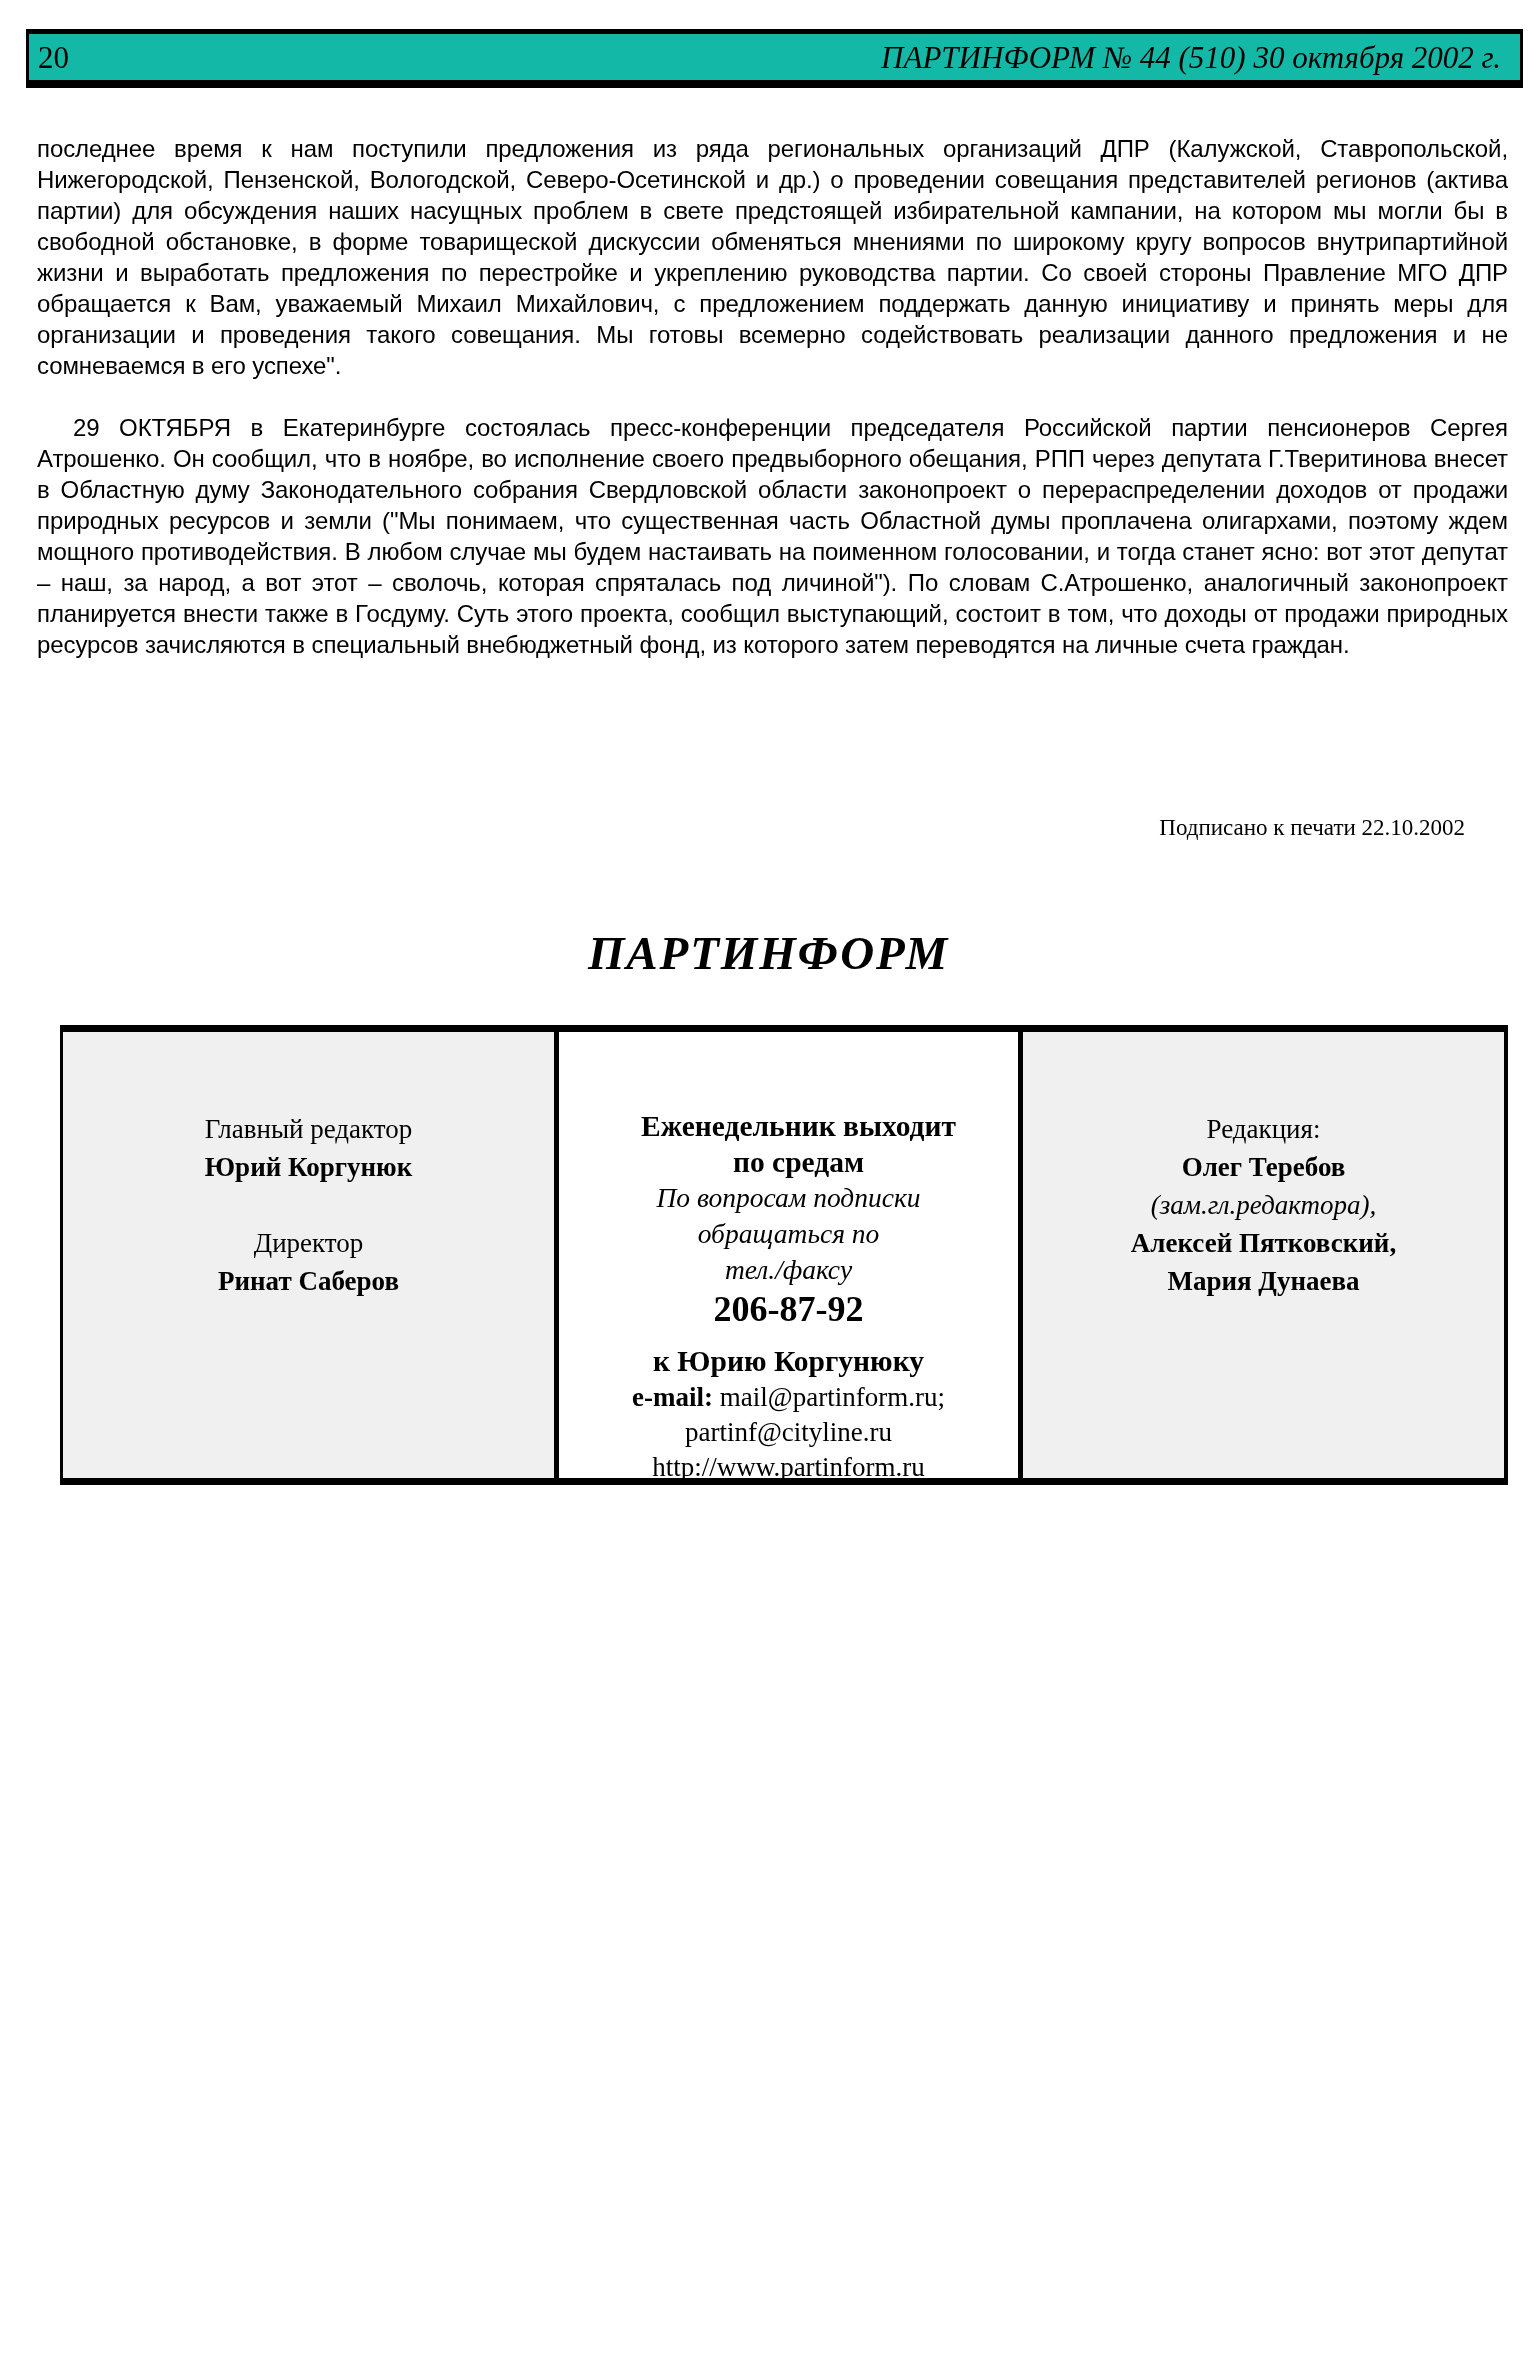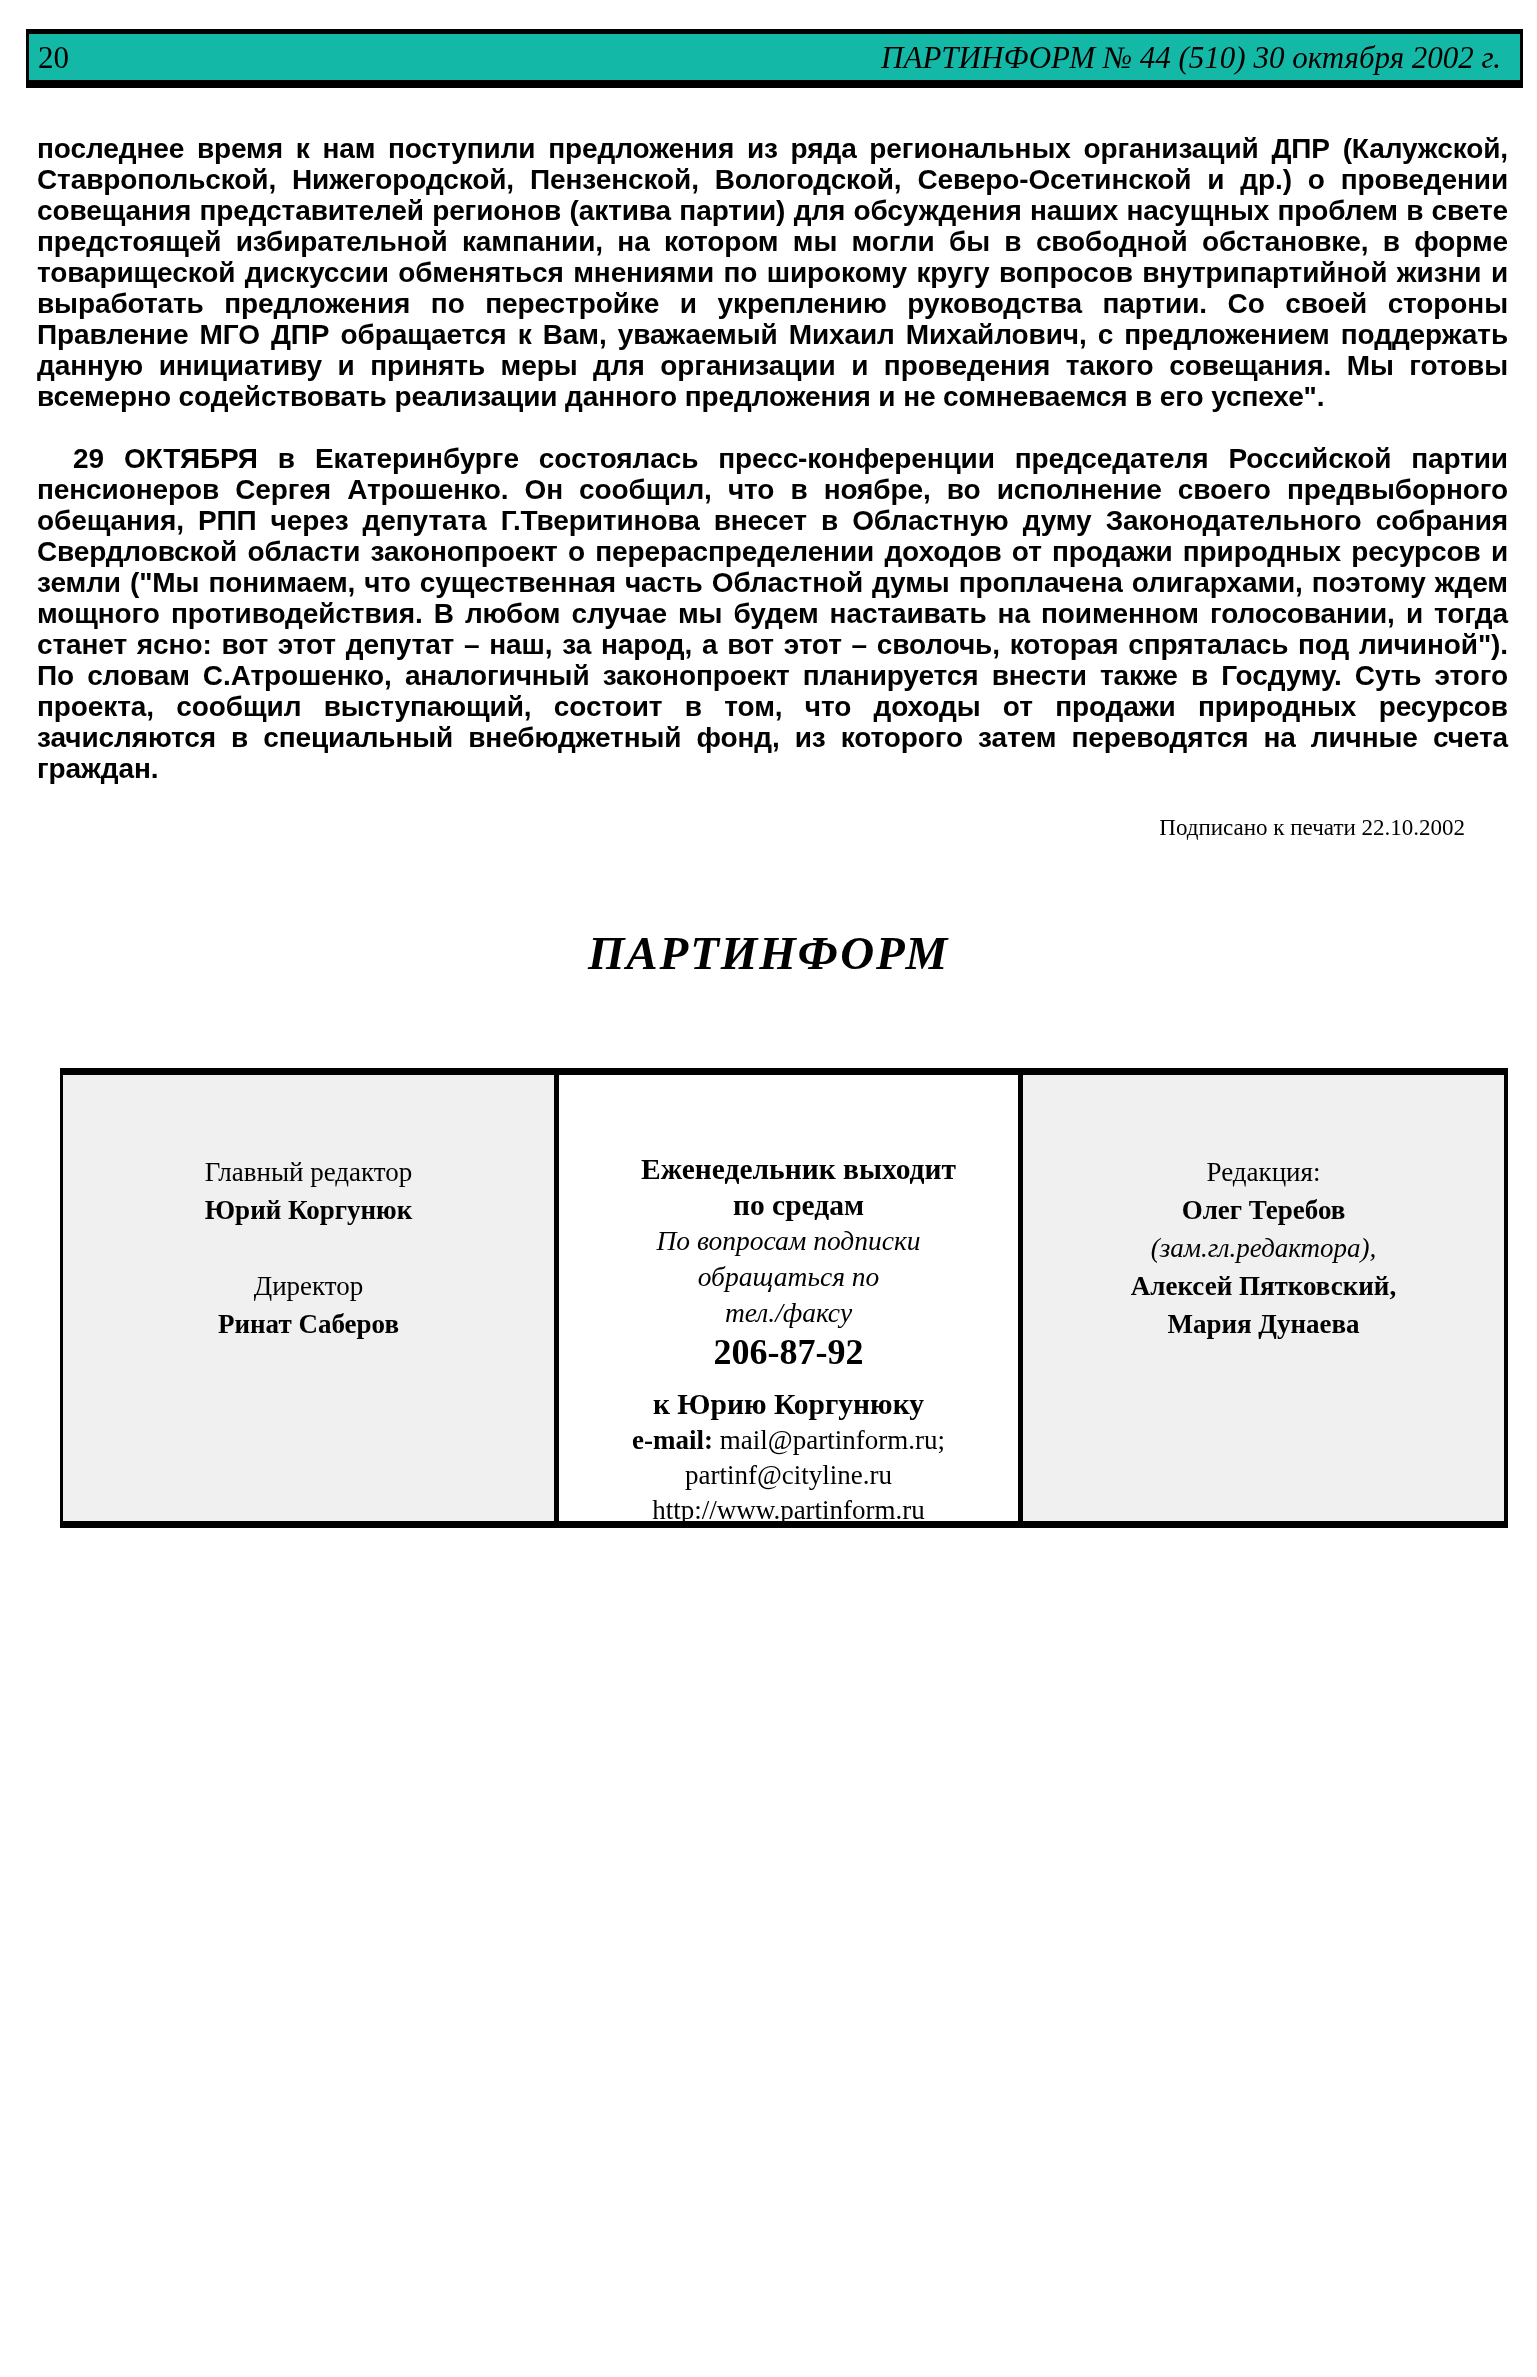--- a/index.html
+++ b/index.html
@@ -23,43 +23,43 @@
     background: #14b8a6;
     display: flex; justify-content: space-between; align-items: center;
   }
   .page-number { font-size: 31px; padding-left: 9px; line-height: 1; }
   .journal-title { font-size: 31px; font-style: italic; padding-right: 19px; line-height: 1; }
 
   
   .body-text {
     position: absolute; left: 37px; top: 133px; width: 1471px;
     font-family: "Liberation Sans", sans-serif;
-    font-weight: bold;
-    font-size: 28px; line-height: 31px;
+    font-weight: normal;
+    font-size: 24px; line-height: 31px;
     text-align: justify;
     letter-spacing: -0.1px;
   }
   .para-2 { margin-top: 31px; text-indent: 36px; }
 
   
   .print-notice {
     position: absolute; top: 815px; right: 72px;
     font-size: 23px; line-height: 1.1;
   }
 
   
   .masthead-title {
     position: absolute; top: 926px; left: 0; width: 1537px;
     text-align: center;
     font-size: 47px; font-weight: bold; font-style: italic;
     letter-spacing: 1.9px;
   }
 
   .masthead-table {
-    position: absolute; left: 60px; top: 1068px;
+    position: absolute; left: 60px; top: 1025px;
     width: 1448px; height: 460px;
     border-top: 7.7px solid #000;
     border-bottom: 7px solid #000;
     border-left: 3.8px solid #000;
     border-right: 4.5px solid #000;
     display: flex;
     background: #ffffff;
   }
   .mast-col { height: 100%; text-align: center; }
   .col-editor {

